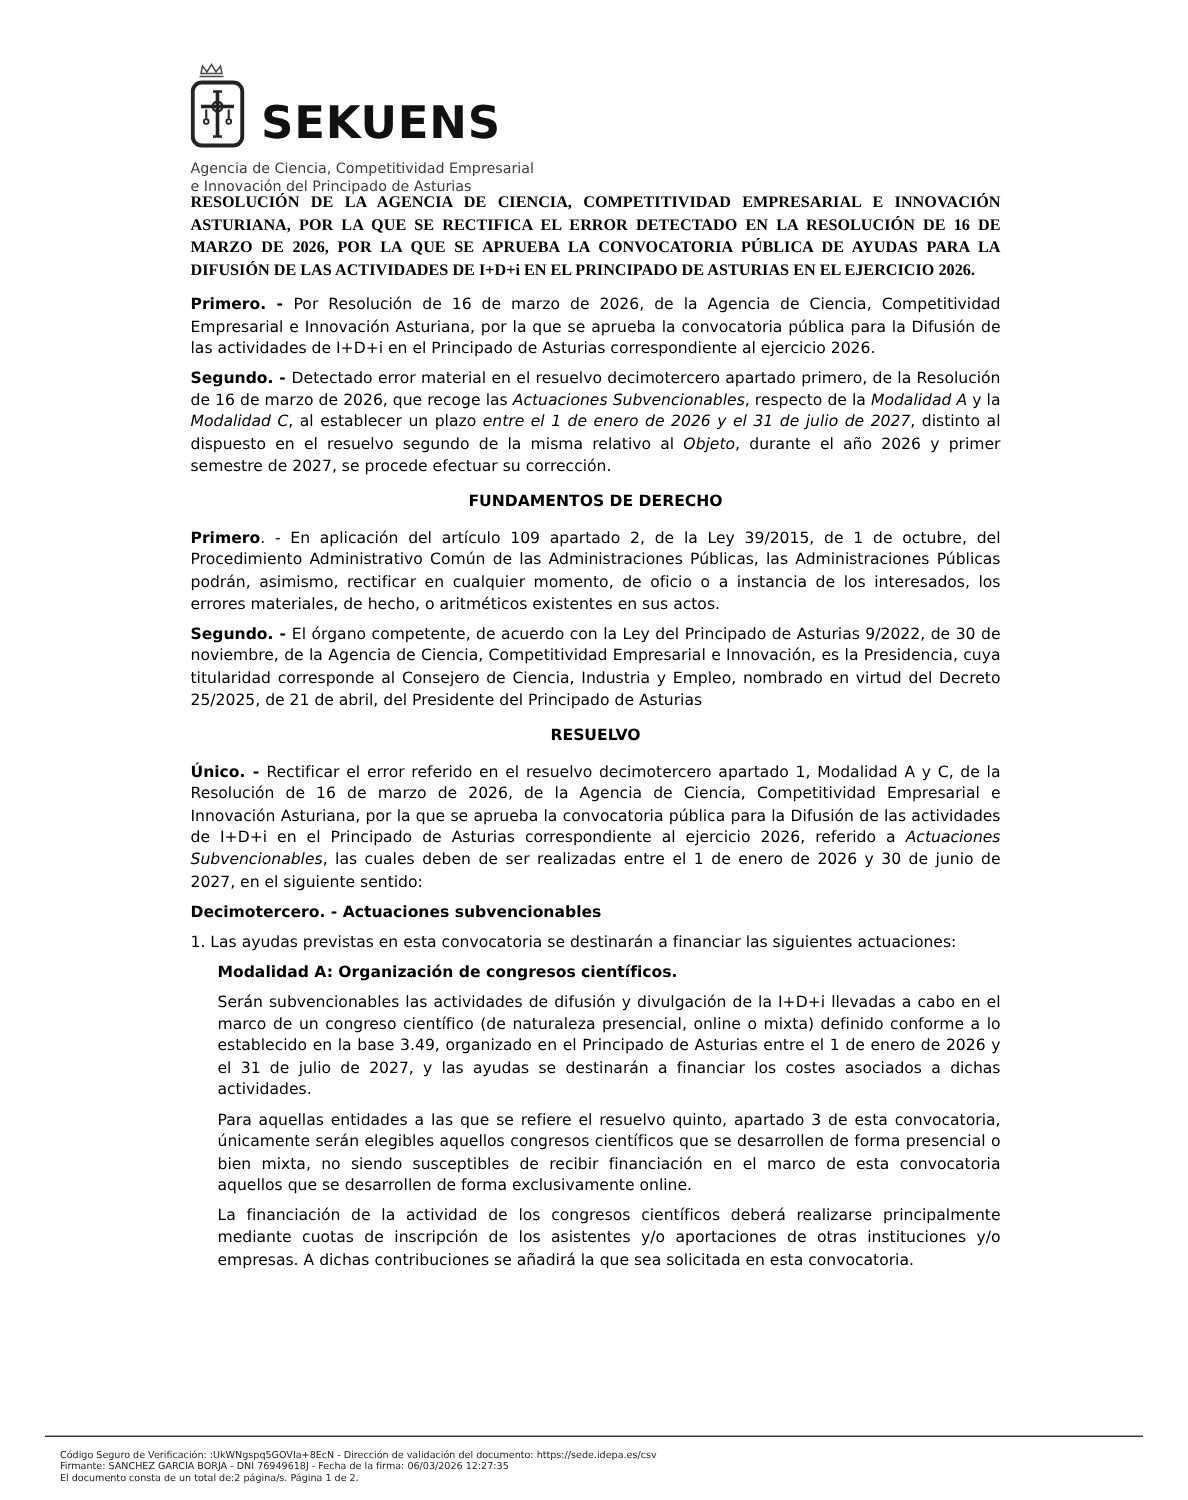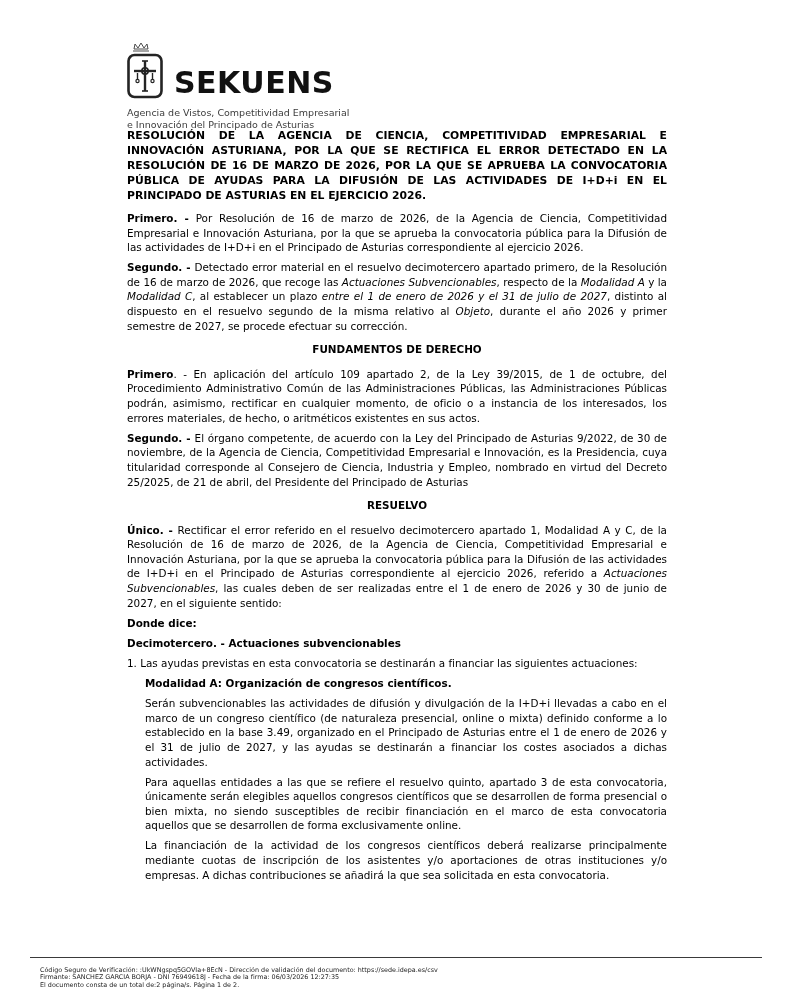--- a/index.html
+++ b/index.html
@@ -19,21 +19,21 @@
     line-height:1;margin-left:7px;margin-bottom:4px;
   }
   .tagline{margin-top:5px;font-size:9.5px;line-height:11.5px;color:#3c3c3c;}
 
   
   .doc{
     position:absolute;left:127px;top:128px;width:540px;
     font-size:10.4px;line-height:14.6px;text-align:justify;
   }
   .blk{margin:0 0 5.5px 0;}
-  .title{font-weight:700;font-size:10.8px;line-height:15px;text-align:justify;margin-bottom:8px;}
+  .title{font-weight:700;font-size:10.8px;line-height:15px;text-align:justify;margin-bottom:8px;font-family:Liberation Serif, serif;}
   .heading{font-weight:700;text-align:center;margin:9px 0 10px 0;}
   .para{text-align:justify;}
   .para-indent{text-align:justify;margin-left:18px;}
   .b{font-weight:700;}
   .i{font-style:italic;margin-top:25px;}
 
   
   .footer-divider{
     position:absolute;left:30px;top:957px;width:732px;height:0;
     border-top:1px solid #3a3a3a;
@@ -68,35 +68,34 @@
             <line x1="10.5" y1="33" x2="10.5" y2="39" stroke-width="1.4"></line>
             <line x1="25.5" y1="33" x2="25.5" y2="39" stroke-width="1.4"></line>
             <circle cx="10.5" cy="41" r="1.6" stroke-width="1.2"></circle>
             <circle cx="25.5" cy="41" r="1.6" stroke-width="1.2"></circle>
           </g>
         </svg>
       </div>
       <div class="brand">SEKUENS</div>
     </div>
     <div class="tagline">
-      <div>Agencia de Vistos, Competitividad Empresarial</div>
+      <div>Agencia de Ciencia, Competitividad Empresarial</div>
       <div>e Innovación del Principado de Asturias</div>
     </div>
   </div>
 
   <div class="doc">
       <p class="blk title"><span class="b">RESOLUCIÓN DE LA AGENCIA DE CIENCIA, COMPETITIVIDAD EMPRESARIAL E INNOVACIÓN ASTURIANA, POR LA QUE SE RECTIFICA EL ERROR DETECTADO EN LA RESOLUCIÓN DE 16 DE MARZO DE 2026, POR LA QUE SE APRUEBA LA CONVOCATORIA PÚBLICA DE AYUDAS PARA LA DIFUSIÓN DE LAS ACTIVIDADES DE I+D+i EN EL PRINCIPADO DE ASTURIAS EN EL EJERCICIO 2026.</span></p>
       <p class="blk para"><span class="b">Primero. - </span><span>Por Resolución de 16 de marzo de 2026, de la Agencia de Ciencia, Competitividad Empresarial e Innovación Asturiana, por la que se aprueba la convocatoria pública para la Difusión de las actividades de I+D+i en el Principado de Asturias correspondiente al ejercicio 2026.</span></p>
       <p class="blk para"><span class="b">Segundo. - </span><span>Detectado error material en el resuelvo decimotercero apartado primero, de la Resolución de 16 de marzo de 2026, que recoge las </span><span class="i">Actuaciones Subvencionables</span><span>, respecto de la </span><span class="i">Modalidad A</span><span> y la </span><span class="i">Modalidad C</span><span>, al establecer un plazo </span><span class="i">entre el 1 de enero de 2026 y el 31 de julio de 2027</span><span>, distinto al dispuesto en el resuelvo segundo de la misma relativo al </span><span class="i">Objeto</span><span>, durante el año 2026 y primer semestre de 2027, se procede efectuar su corrección.</span></p>
       <p class="blk heading"><span class="b">FUNDAMENTOS DE DERECHO</span></p>
       <p class="blk para"><span class="b">Primero</span><span>. - En aplicación del artículo 109 apartado 2, de la Ley 39/2015, de 1 de octubre, del Procedimiento Administrativo Común de las Administraciones Públicas, las Administraciones Públicas podrán, asimismo, rectificar en cualquier momento, de oficio o a instancia de los interesados, los errores materiales, de hecho, o aritméticos existentes en sus actos.</span></p>
       <p class="blk para"><span class="b">Segundo. - </span><span>El órgano competente, de acuerdo con la Ley del Principado de Asturias 9/2022, de 30 de noviembre, de la Agencia de Ciencia, Competitividad Empresarial e Innovación, es la Presidencia, cuya titularidad corresponde al Consejero de Ciencia, Industria y Empleo, nombrado en virtud del Decreto 25/2025, de 21 de abril, del Presidente del Principado de Asturias</span></p>
       <p class="blk heading"><span class="b">RESUELVO</span></p>
       <p class="blk para"><span class="b">Único. - </span><span>Rectificar el error referido en el resuelvo decimotercero apartado 1, Modalidad A y C, de la Resolución de 16 de marzo de 2026, de la Agencia de Ciencia, Competitividad Empresarial e Innovación Asturiana, por la que se aprueba la convocatoria pública para la Difusión de las actividades de I+D+i en el Principado de Asturias correspondiente al ejercicio 2026, referido a </span><span class="i">Actuaciones Subvencionables</span><span>, las cuales deben de ser realizadas entre el 1 de enero de 2026 y 30 de junio de 2027, en el siguiente sentido:</span></p>
-      <p class="blk para"><span class="b">Donde dice:</span></p>
       <p class="blk para"><span class="b">Decimotercero. - Actuaciones subvencionables</span></p>
       <p class="blk para"><span>1. Las ayudas previstas en esta convocatoria se destinarán a financiar las siguientes actuaciones:</span></p>
       <p class="blk para-indent"><span class="b">Modalidad A: Organización de congresos científicos.</span></p>
       <p class="blk para-indent"><span>Serán subvencionables las actividades de difusión y divulgación de la I+D+i llevadas a cabo en el marco de un congreso científico (de naturaleza presencial, online o mixta) definido conforme a lo establecido en la base 3.49, organizado en el Principado de Asturias entre el 1 de enero de 2026 y el 31 de julio de 2027, y las ayudas se destinarán a financiar los costes asociados a dichas actividades.</span></p>
       <p class="blk para-indent"><span>Para aquellas entidades a las que se refiere el resuelvo quinto, apartado 3 de esta convocatoria, únicamente serán elegibles aquellos congresos científicos que se desarrollen de forma presencial o bien mixta, no siendo susceptibles de recibir financiación en el marco de esta convocatoria aquellos que se desarrollen de forma exclusivamente online.</span></p>
       <p class="blk para-indent"><span>La financiación de la actividad de los congresos científicos deberá realizarse principalmente mediante cuotas de inscripción de los asistentes y/o aportaciones de otras instituciones y/o empresas. A dichas contribuciones se añadirá la que sea solicitada en esta convocatoria.</span></p>
     </div>
 
   <div class="footer-divider"></div>
   <div class="footer">

